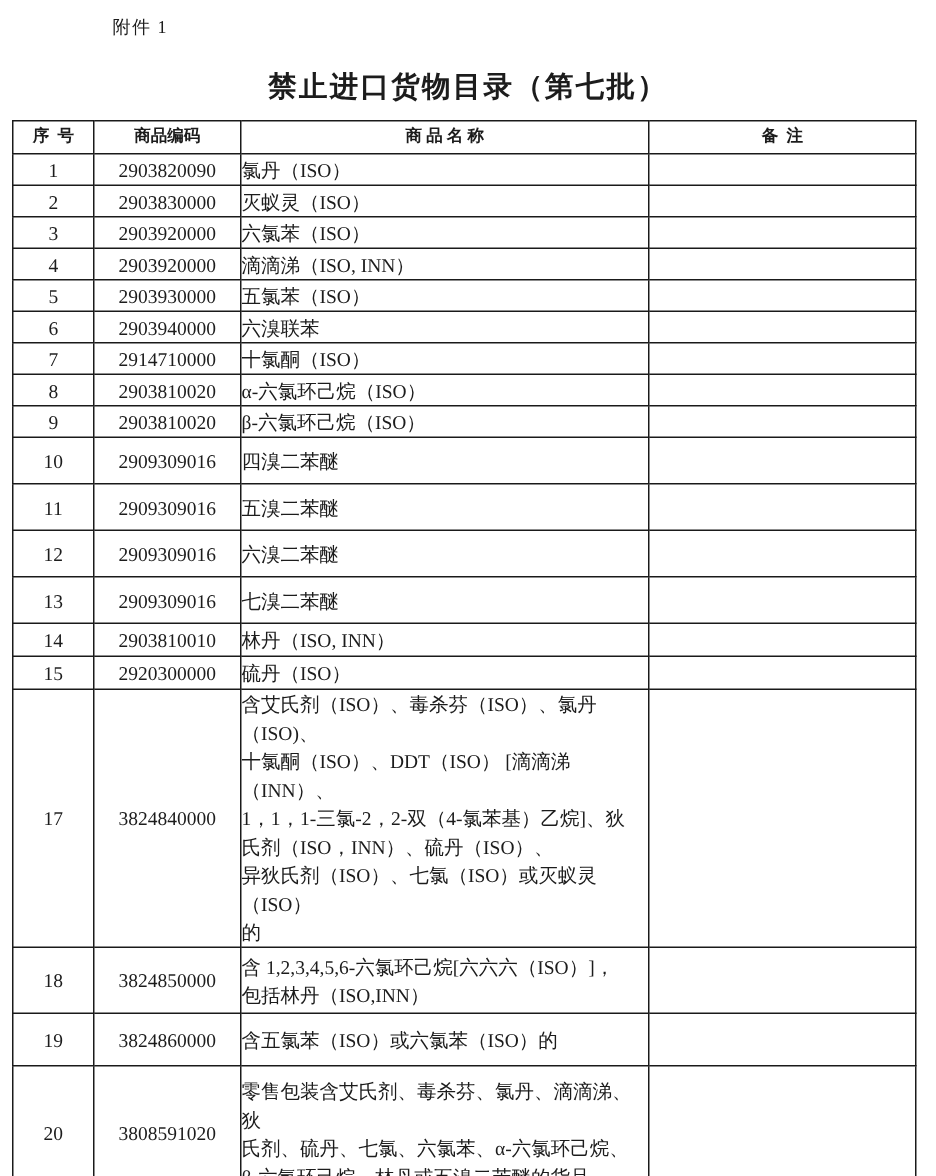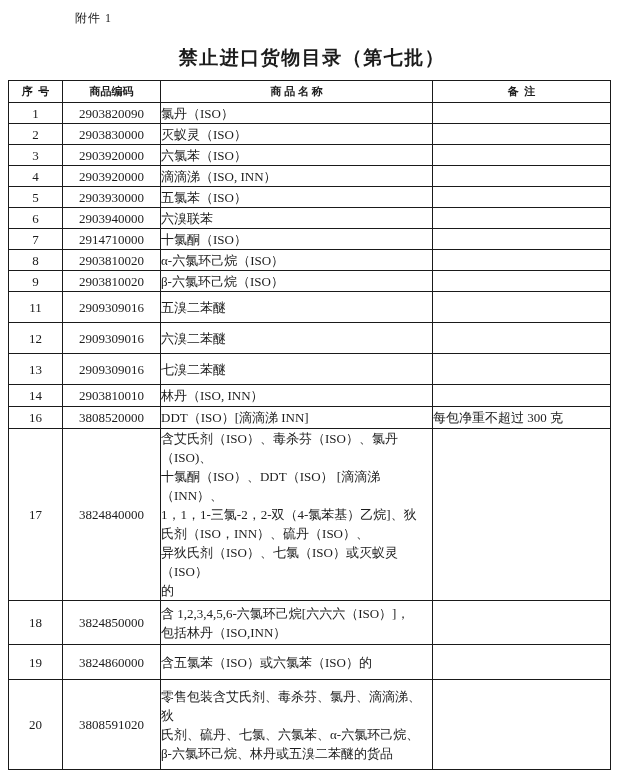--- a/index.html
+++ b/index.html
@@ -151,20 +151,26 @@
       <td class="c-name">α-六氯环己烷（ISO）</td>
       <td class="c-remark"></td>
     </tr>
     <tr class="h-s">
       <td class="c-no">9</td>
       <td class="c-code">2903810020</td>
       <td class="c-name">β-六氯环己烷（ISO）</td>
       <td class="c-remark"></td>
     </tr>
     <tr class="h-m">
+      <td class="c-no">10</td>
+      <td class="c-code">2909309016</td>
+      <td class="c-name">四溴二苯醚</td>
+      <td class="c-remark"></td>
+    </tr>
+    <tr class="h-m">
       <td class="c-no">11</td>
       <td class="c-code">2909309016</td>
       <td class="c-name">五溴二苯醚</td>
       <td class="c-remark"></td>
     </tr>
     <tr class="h-m">
       <td class="c-no">12</td>
       <td class="c-code">2909309016</td>
       <td class="c-name">六溴二苯醚</td>
       <td class="c-remark"></td>
@@ -175,24 +181,24 @@
       <td class="c-name">七溴二苯醚</td>
       <td class="c-remark"></td>
     </tr>
     <tr class="h-s2">
       <td class="c-no">14</td>
       <td class="c-code">2903810010</td>
       <td class="c-name">林丹（ISO, INN）</td>
       <td class="c-remark"></td>
     </tr>
     <tr class="h-s2">
-      <td class="c-no">16</td>
-      <td class="c-code">3808520000</td>
-      <td class="c-name">DDT（ISO）[滴滴涕 INN]</td>
-      <td class="c-remark">每包净重不超过 300 克</td>
+      <td class="c-no">15</td>
+      <td class="c-code">2920300000</td>
+      <td class="c-name">硫丹（ISO）</td>
+      <td class="c-remark"></td>
     </tr>
     <tr class="h-17">
       <td class="c-no">17</td>
       <td class="c-code">3824840000</td>
       <td class="c-name">含艾氏剂（ISO）、毒杀芬（ISO）、氯丹（ISO)、
 十氯酮（ISO）、DDT（ISO） [滴滴涕（INN）、
 1，1，1-三氯-2，2-双（4-氯苯基）乙烷]、狄
 氏剂（ISO，INN）、硫丹（ISO）、
 异狄氏剂（ISO）、七氯（ISO）或灭蚁灵（ISO）
 的</td>

